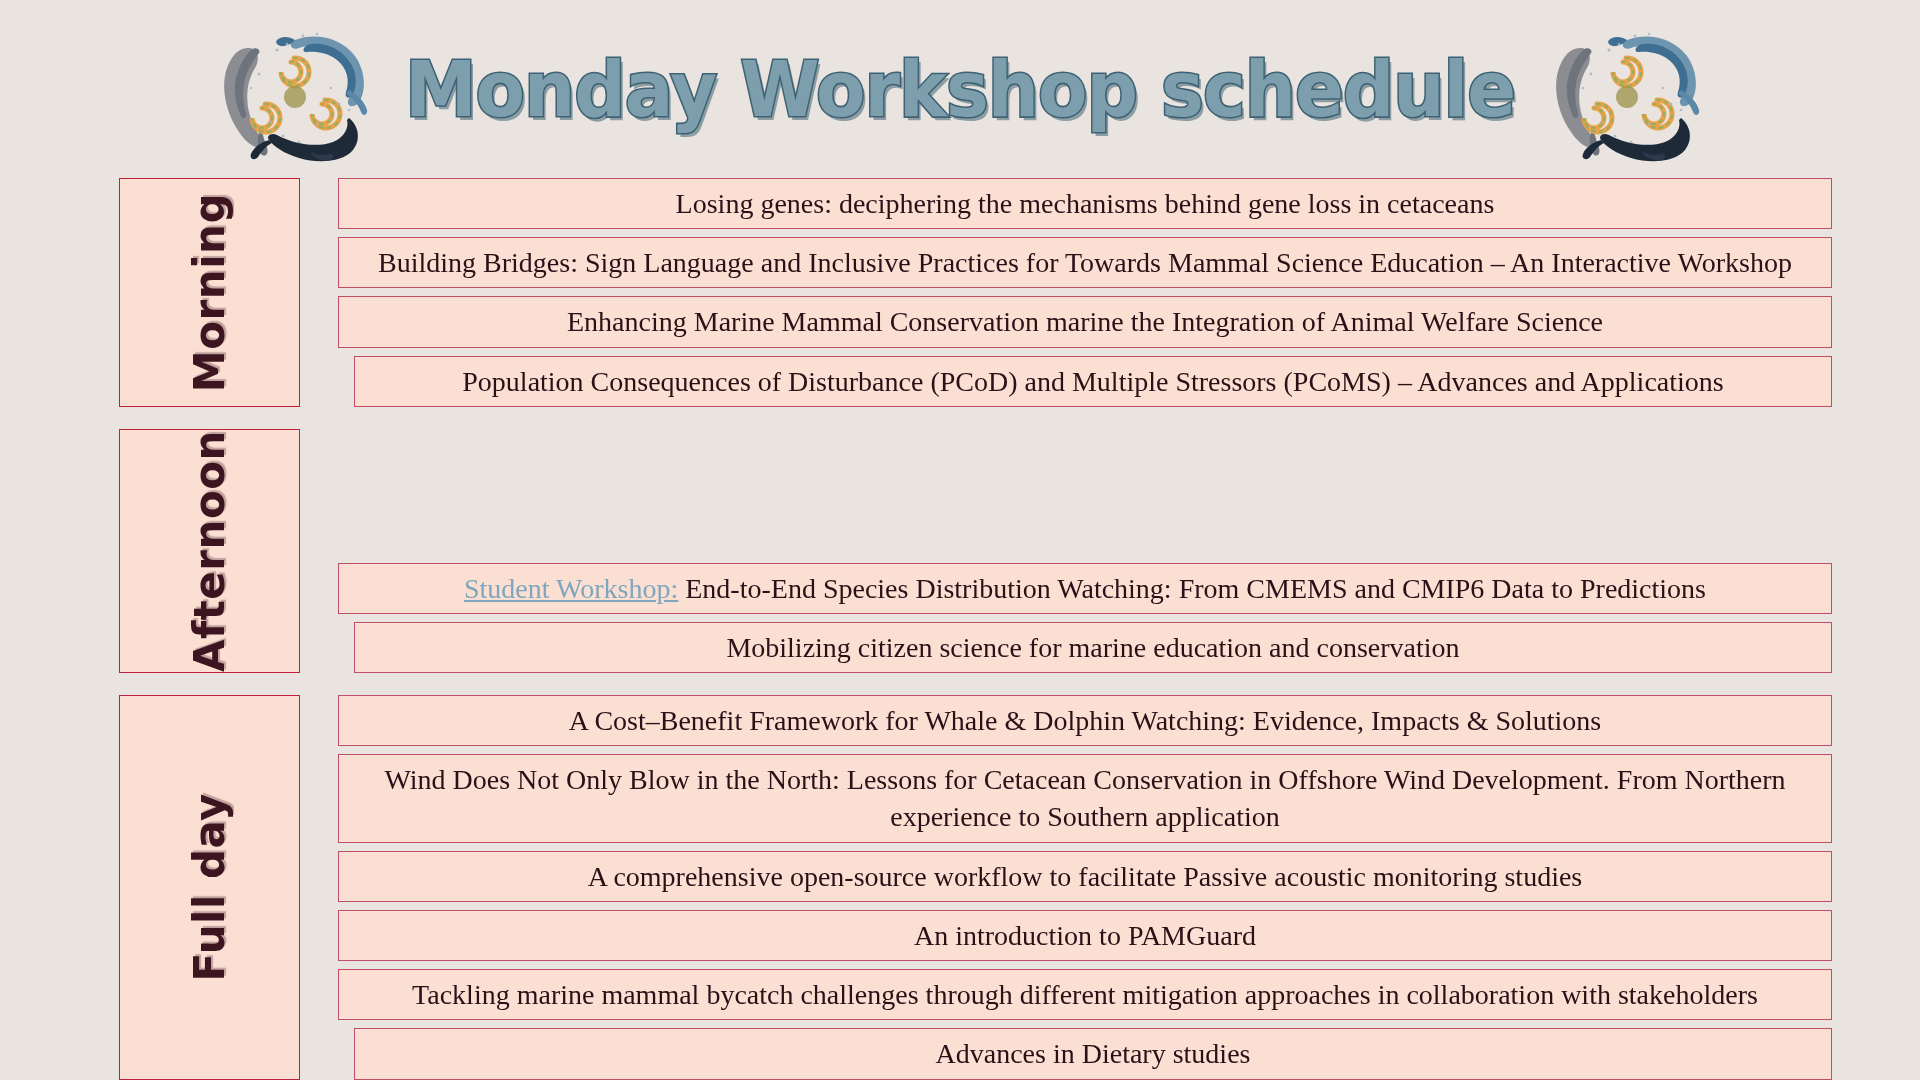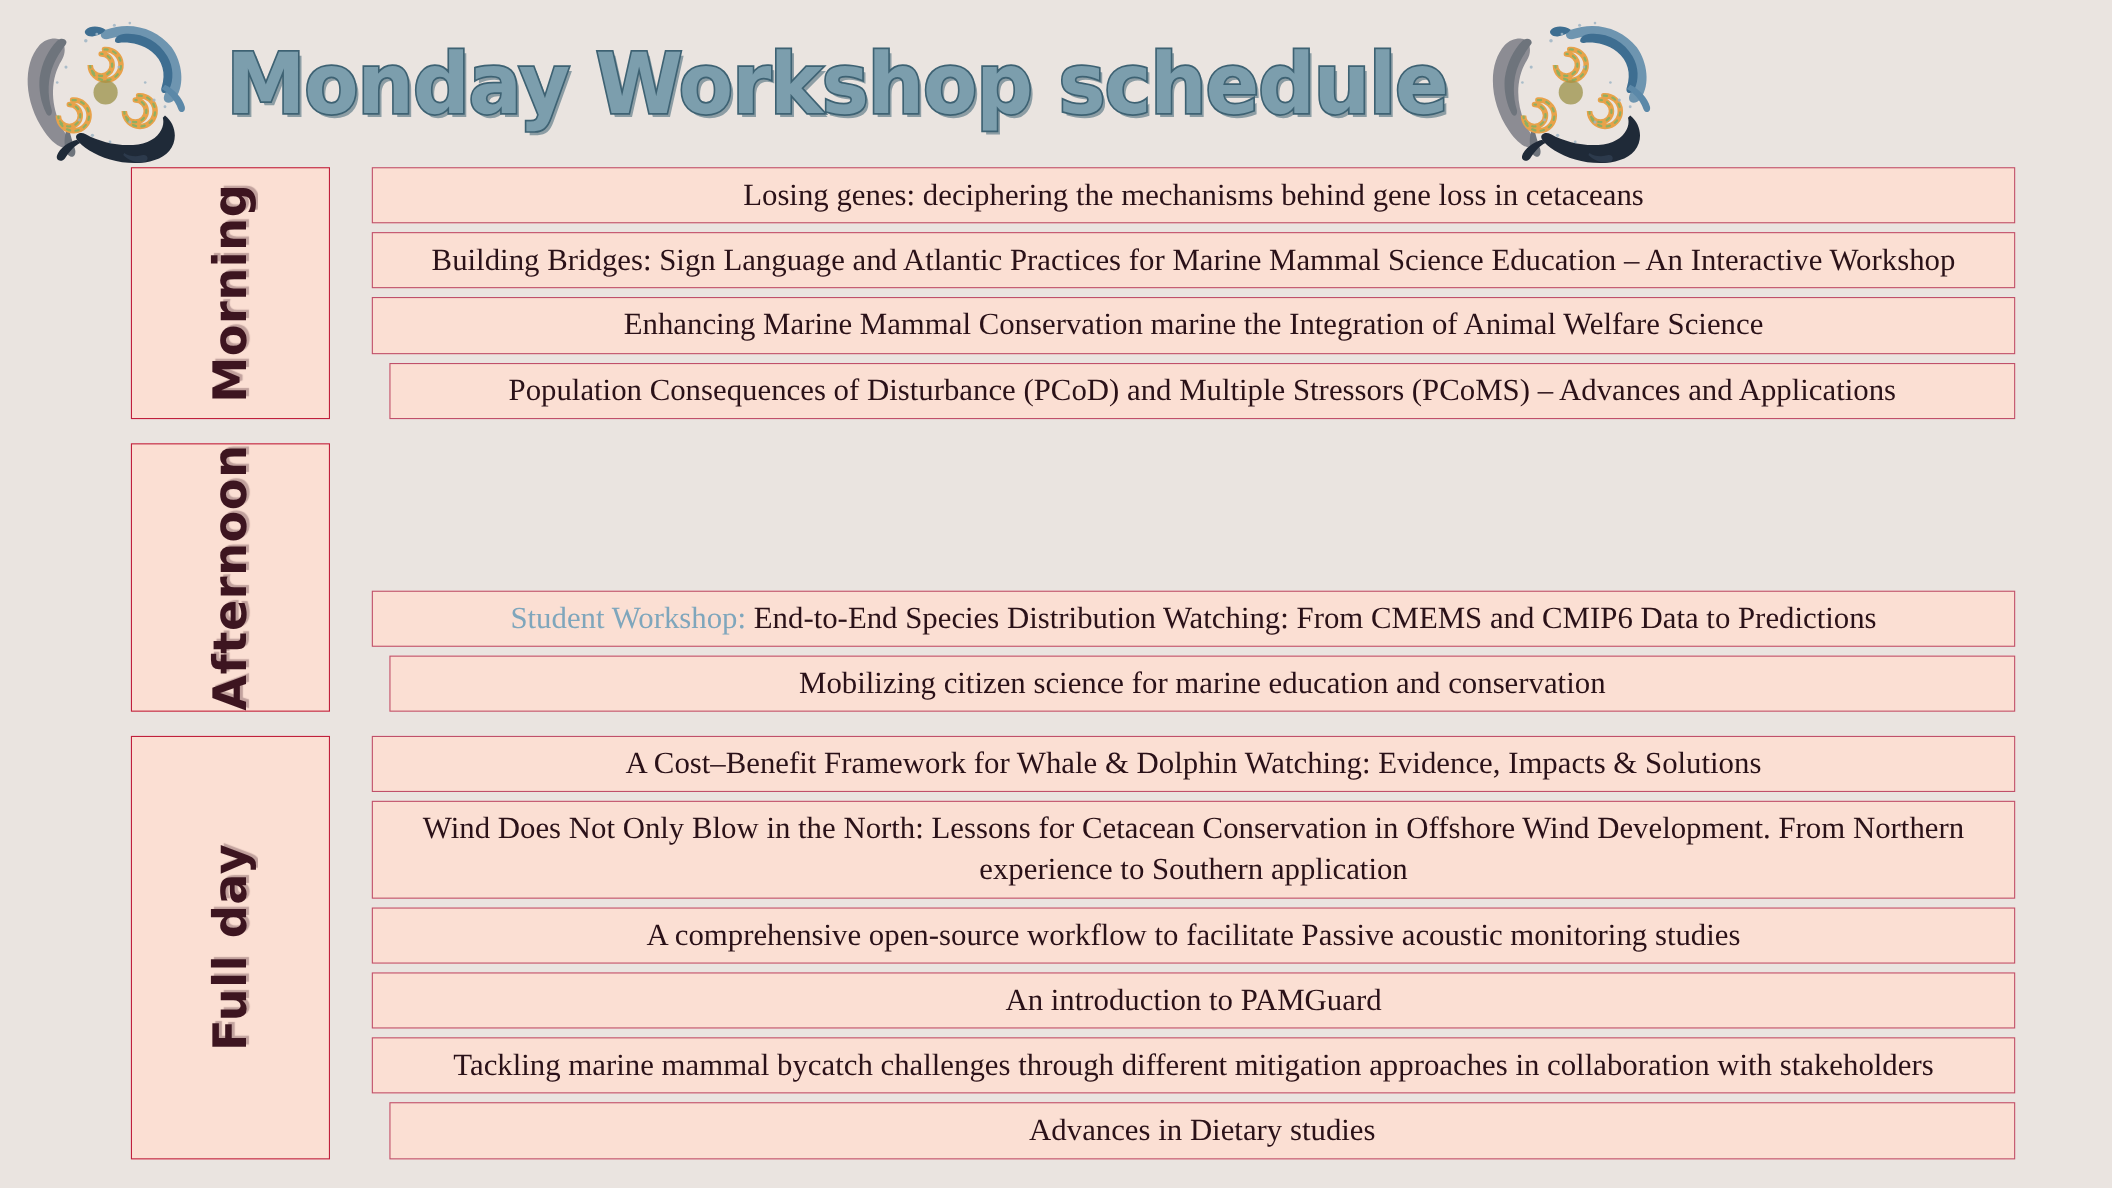--- a/index.html
+++ b/index.html
@@ -11,23 +11,24 @@
     height: 1080px;
     background: #EAE4E0;
     font-family: "Liberation Serif", serif;
     overflow: hidden;
     position: relative;
   }
 
   
   .header {
     position: relative;
-    height: 152px;
+    height: 178px;
     display: flex;
     align-items: center;
+    justify-content: center;
     gap: 10px;
   }
   .logo {
     width: 190px;
     height: 150px;
     flex: 0 0 auto;
     position: relative;
   }
   .logo svg { display: block; width: 100%; height: 100%; }
 
@@ -104,20 +105,21 @@
     color: #2A1118;
     line-height: 1.33;
     margin-bottom: 8px;
     min-height: 50px;
   }
   .row:last-child { margin-bottom: 0; margin-left: 16px; }
   .row.tall { min-height: 82px; }
 
   .row .accent {
     color: #7FA6BC;
+    text-decoration: underline;
   }
 </style>
 </head>
 <body>
 
 <div class="header">
 
   <div class="logo">
     <svg viewBox="0 0 190 150" xmlns="http://www.w3.org/2000/svg" aria-hidden="true">
       <g>
@@ -217,21 +219,21 @@
 <div class="schedule" id="schedule-root">
     <div class="section">
       <div class="period-label">
         <span class="label-text">Morning</span>
       </div>
       <div class="rows">
         <div class="row">
           <span><span>Losing genes: deciphering the mechanisms behind gene loss in cetaceans</span></span>
         </div>
         <div class="row">
-          <span><span>Building Bridges: Sign Language and Atlantic Practices for Marine Mammal Science Education – An Interactive Workshop</span></span>
+          <span><span>Building Bridges: Sign Language and Inclusive Practices for Towards Mammal Science Education – An Interactive Workshop</span></span>
         </div>
         <div class="row">
           <span><span>Enhancing Marine Mammal Conservation marine the Integration of Animal Welfare Science</span></span>
         </div>
         <div class="row">
           <span><span>Population Consequences of Disturbance (PCoD) and Multiple Stressors (PCoMS) – Advances and Applications</span></span>
         </div>
       </div>
     </div>
     <div class="section">

